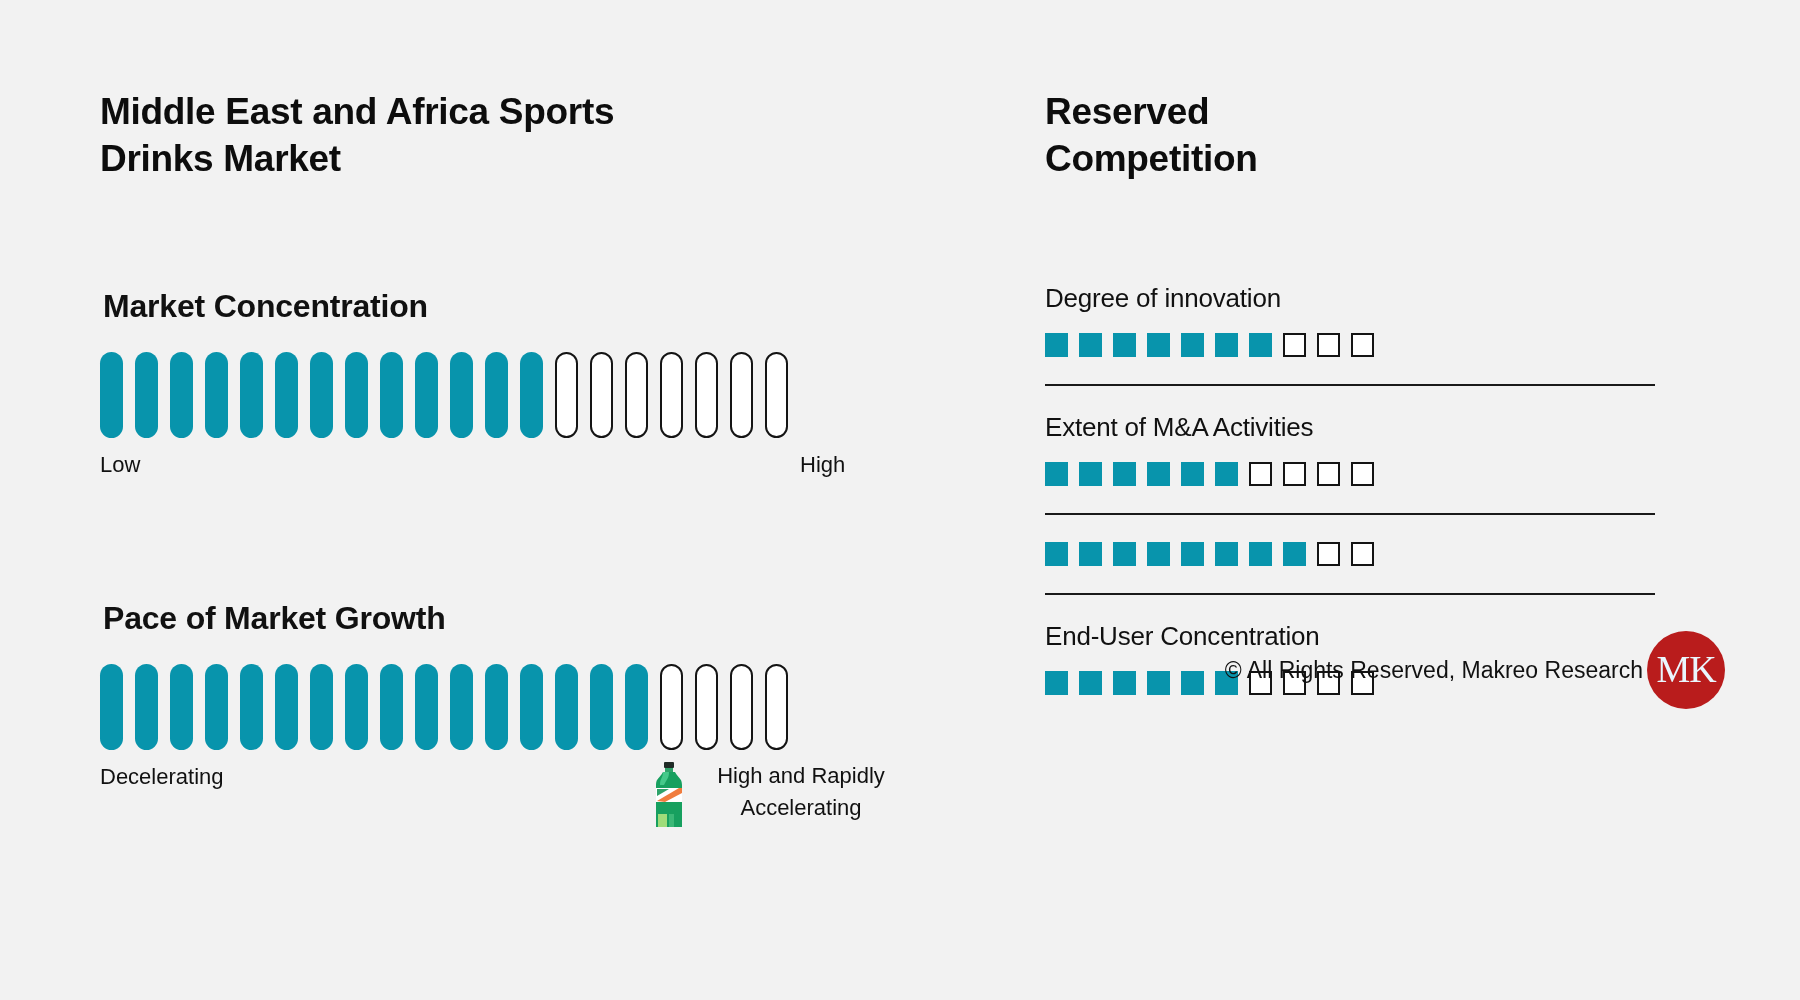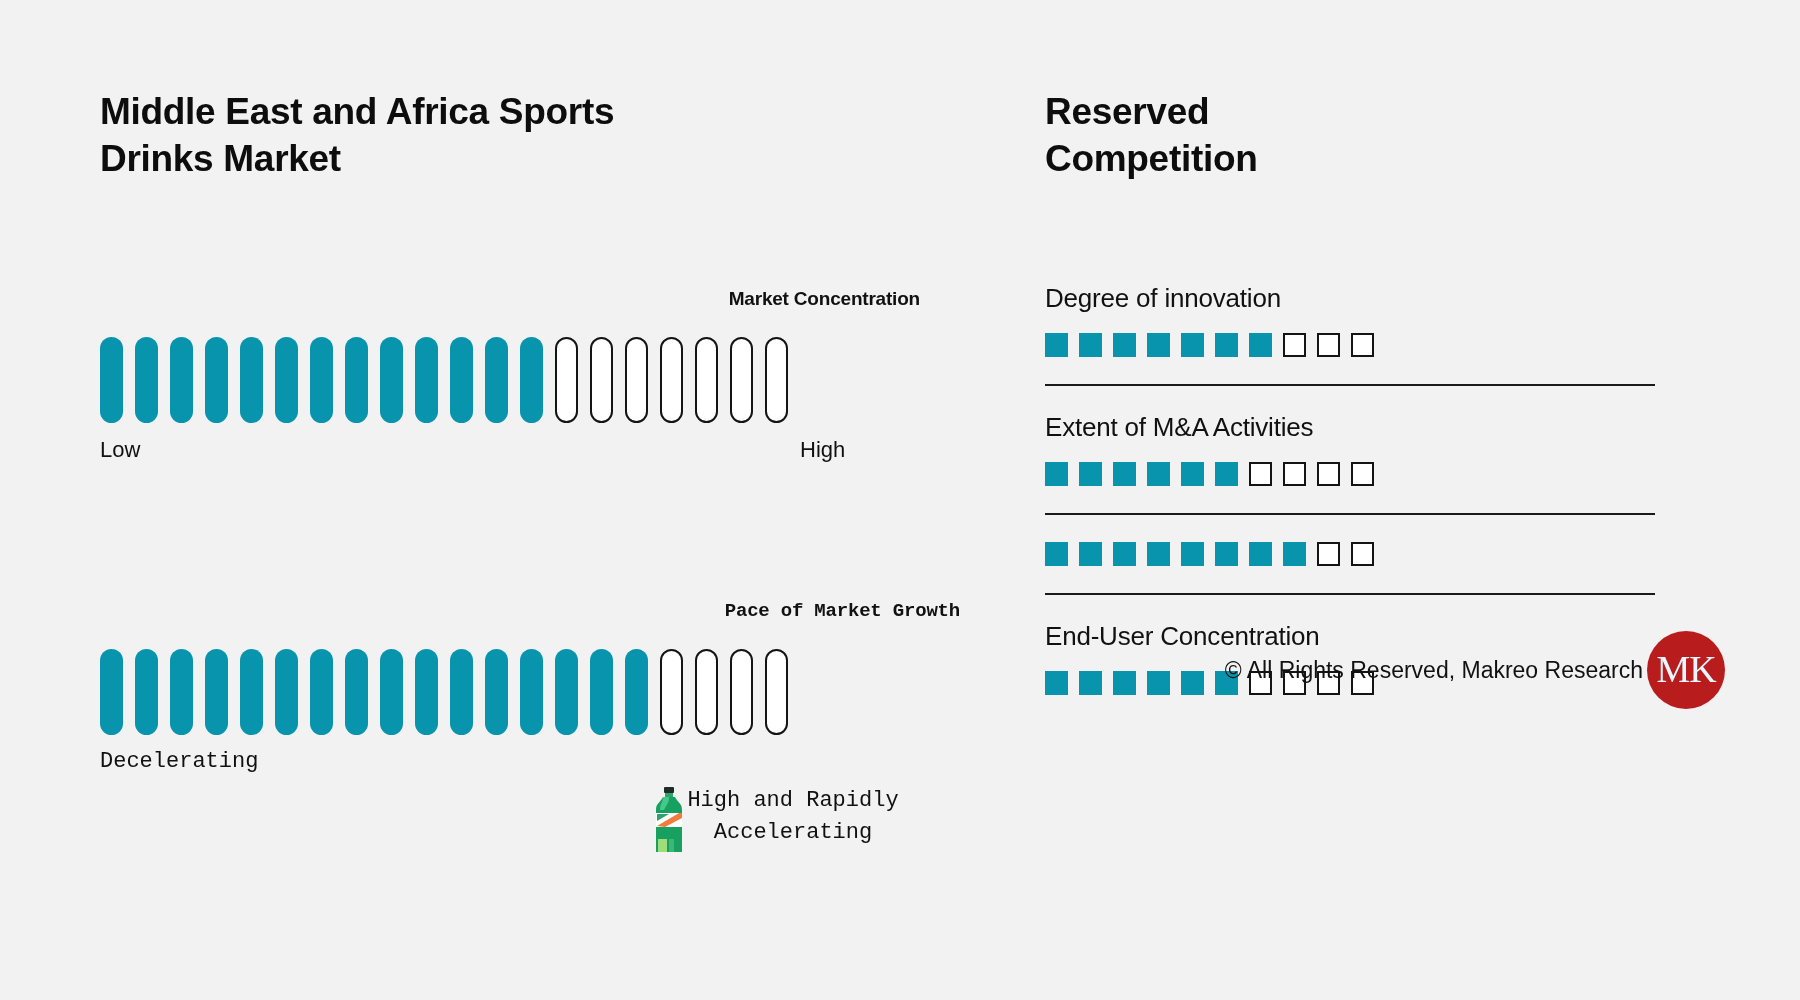--- a/index.html
+++ b/index.html
@@ -26,30 +26,29 @@
     font-size: 37px;
     font-weight: bold;
     line-height: 1.28;
     letter-spacing: -0.3px;
     color: #0d0d0d;
     max-width: 580px;
   }
 
   .metric-block { position: absolute; }
   #metric-concentration { left: 100px; top: 288px; width: 820px; }
-  #metric-growth       { left: 100px; top: 600px; width: 860px; font-family: Liberation Mono, monospace; }
+  #metric-growth       { left: 100px; top: 600px; width: 860px; }
 
   .metric-label {
-    font-size: 19px;
+    font-size: 32px;
     font-weight: bold;
     color: #111111;
     letter-spacing: -0.2px;
     margin-bottom: 27px;
     margin-left: 3px;
-    text-align: right;
   }
 
   .bar-row {
     display: flex;
     align-items: flex-end;
     gap: 12px;
     height: 86px;
   }
   .bar {
     width: 23px;
@@ -81,21 +80,21 @@
     font-size: 22px;
     color: #111111;
   }
   #conc-high { left: 700px; }
 
   #growth-right-wrap {
     position: absolute;
     left: 552px; top: -4px;
     display: flex;
     align-items: flex-start;
-    margin-top: 40px;
+    gap: 8px;
   }
   #growth-right-text {
     font-size: 22px;
     line-height: 1.45;
     text-align: center;
     color: #111111;
     width: 214px;
   }
   .bottle-icon { width: 34px; height: 66px; flex: 0 0 auto; margin-top: 2px; }
 

